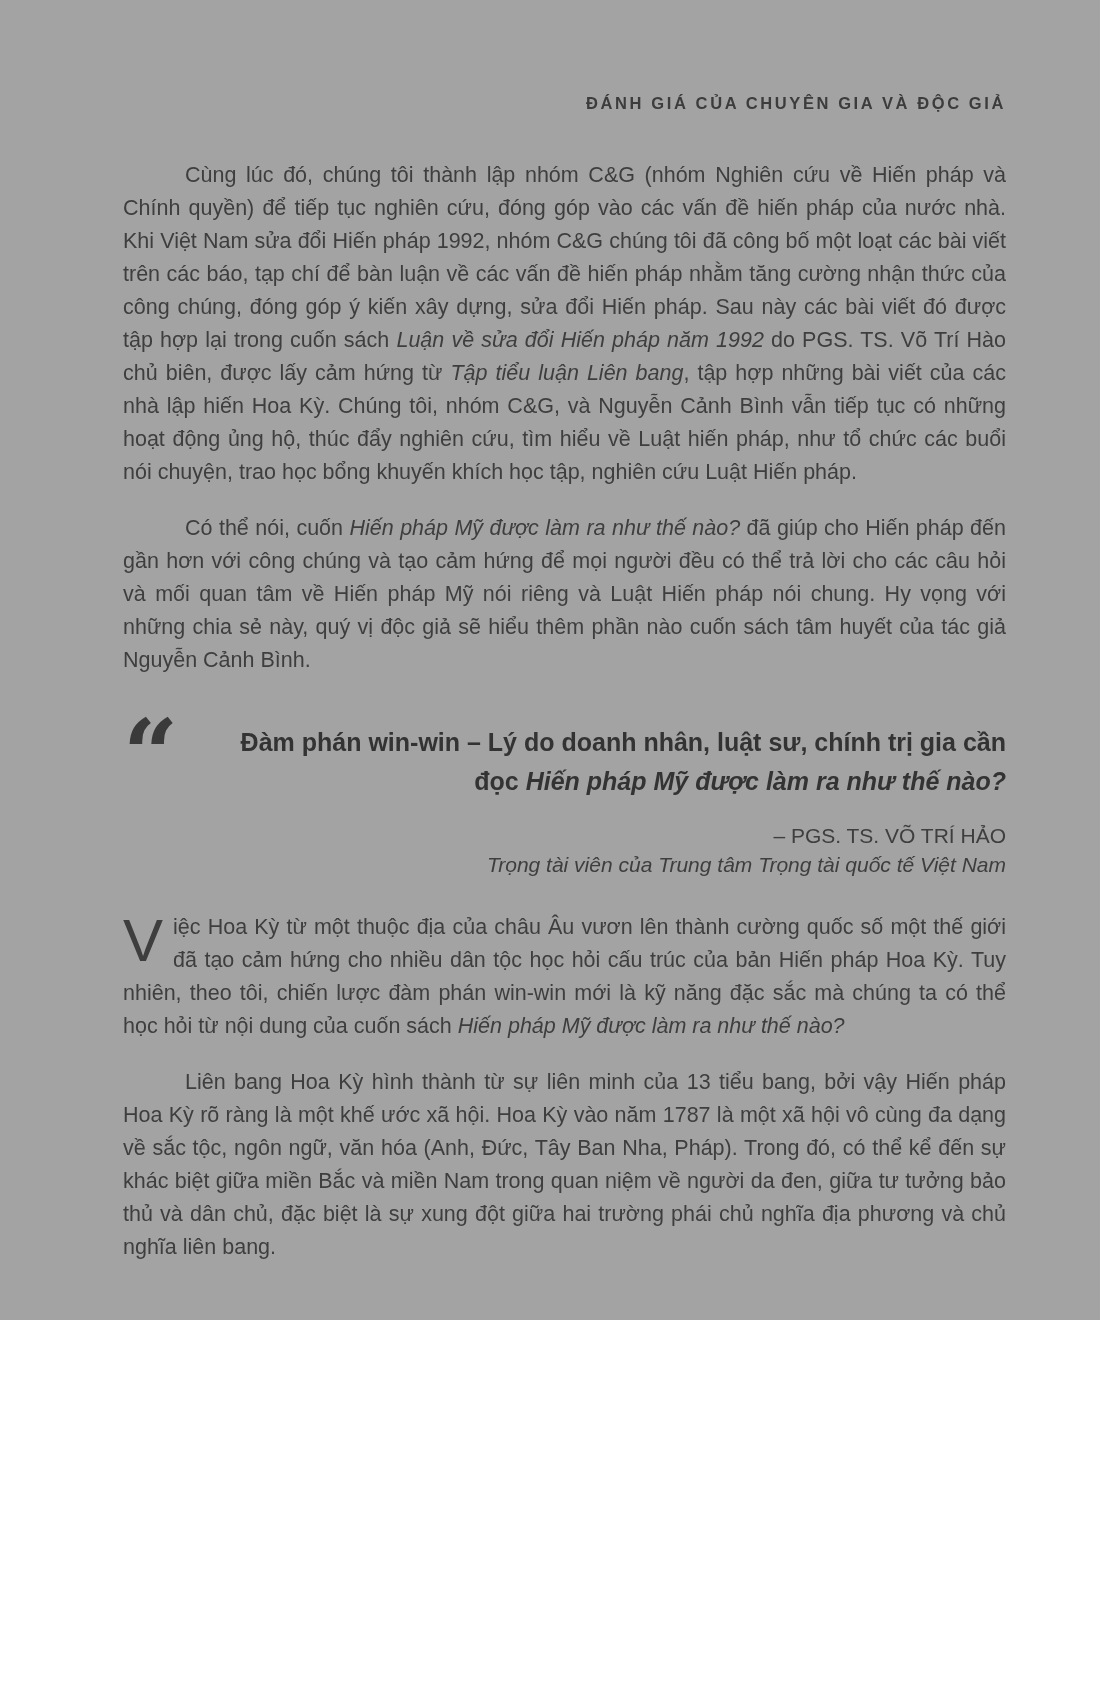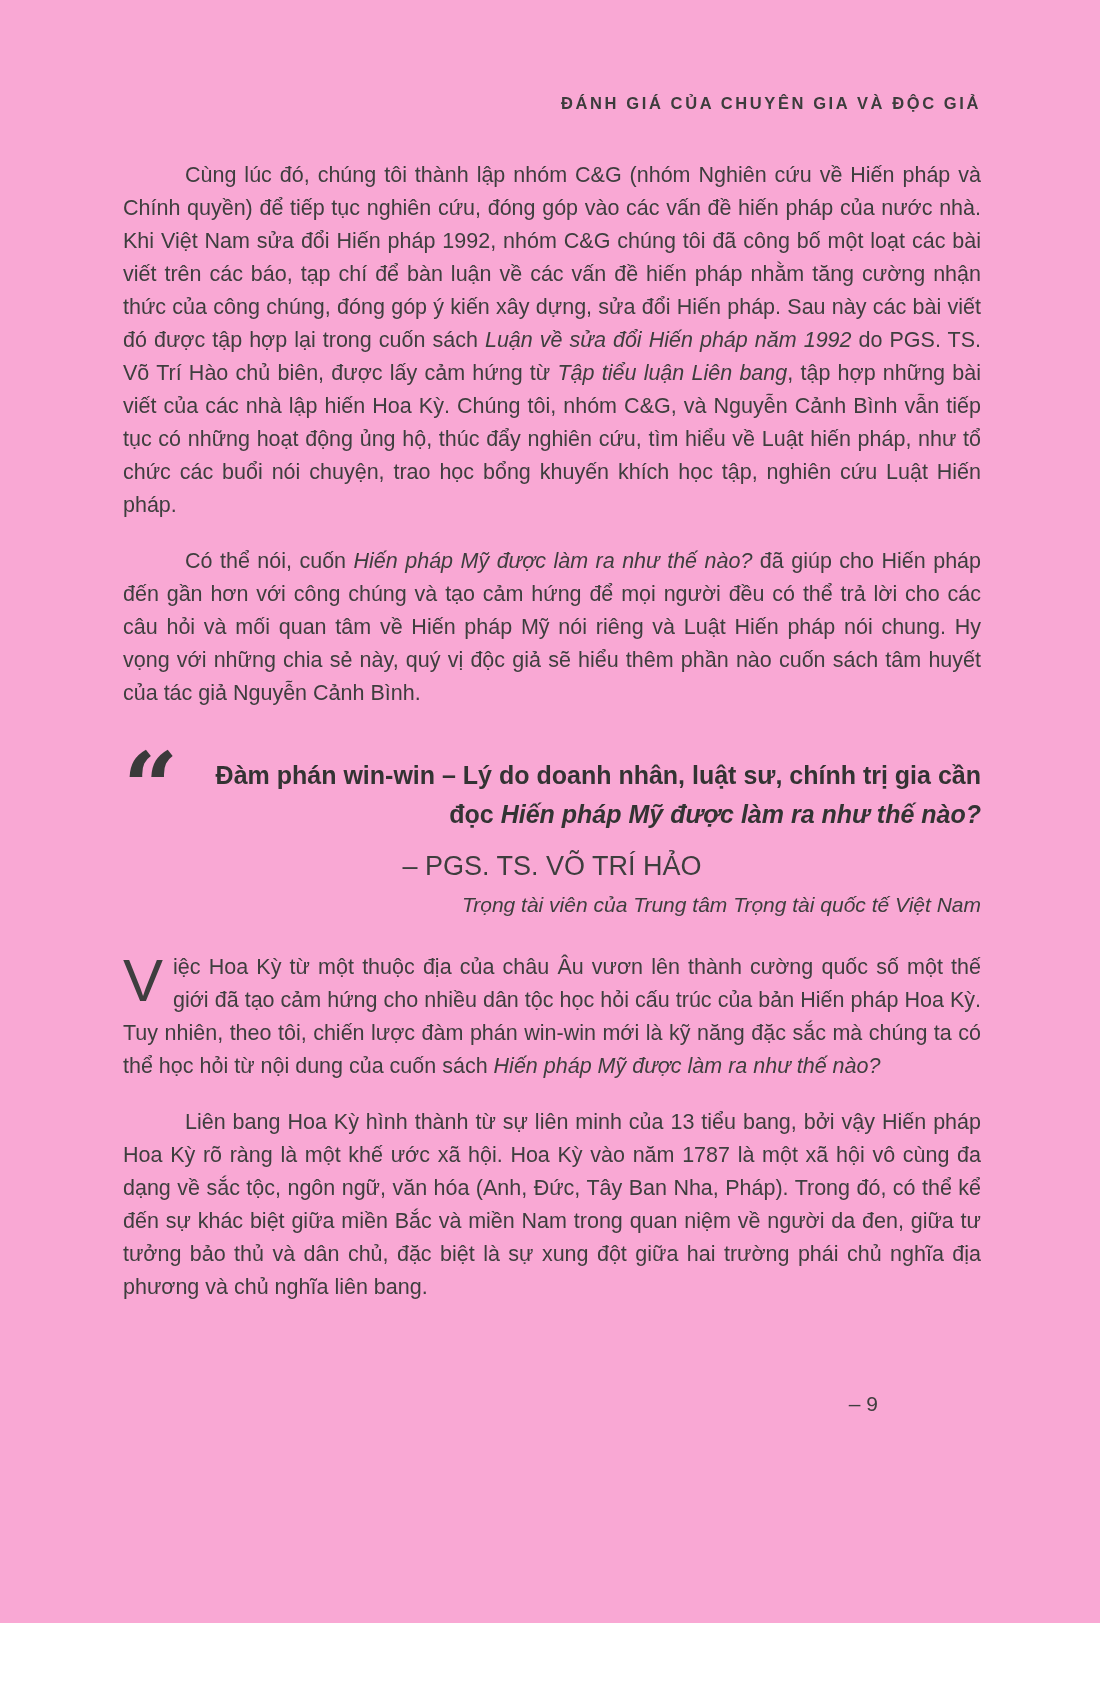--- a/index.html
+++ b/index.html
@@ -5,23 +5,23 @@
   * { margin: 0; padding: 0; box-sizing: border-box; }
   html, body { background: #ffffff; }
   body {
     width: 1100px; height: 1700px;
     font-family: "Liberation Sans", sans-serif;
     color: #3e3e3e;
     -webkit-font-smoothing: antialiased;
   }
   .page {
     position: relative;
-    width: 1100px; height: 1623px;
-    background: #f9a8d4;
-    padding: 94px 119px 0 123px;
+    width: 1100px; height: 1320px;
+    background: #a3a3a3;
+    padding: 94px 94px 0 123px;
     overflow: hidden;
   }
   .running-header {
     text-align: right;
     font-size: 16.5px;
     font-weight: 600;
     letter-spacing: 2.6px;
     color: #3c3c3c;
     margin-bottom: 46px;
   }
@@ -48,27 +48,27 @@
   }
   .quote-text {
     flex: 1;
     font-size: 25px;
     font-weight: bold;
     line-height: 38.5px;
     color: #333333;
     text-align: right;
   }
   .quote-attribution {
-    margin-top: 18px;
-    text-align: center;
-    font-size: 27px;
+    margin-top: 24px;
+    text-align: right;
+    font-size: 21px;
     color: #3e3e3e;
   }
   .quote-role {
-    margin-top: 11px;
+    margin-top: 5px;
     text-align: right;
     font-size: 21px;
     font-style: italic;
     color: #3e3e3e;
   }
 
   .dropcap-para { margin-top: 34px; }
   .dropcap {
     float: left;
     font-size: 60px;

